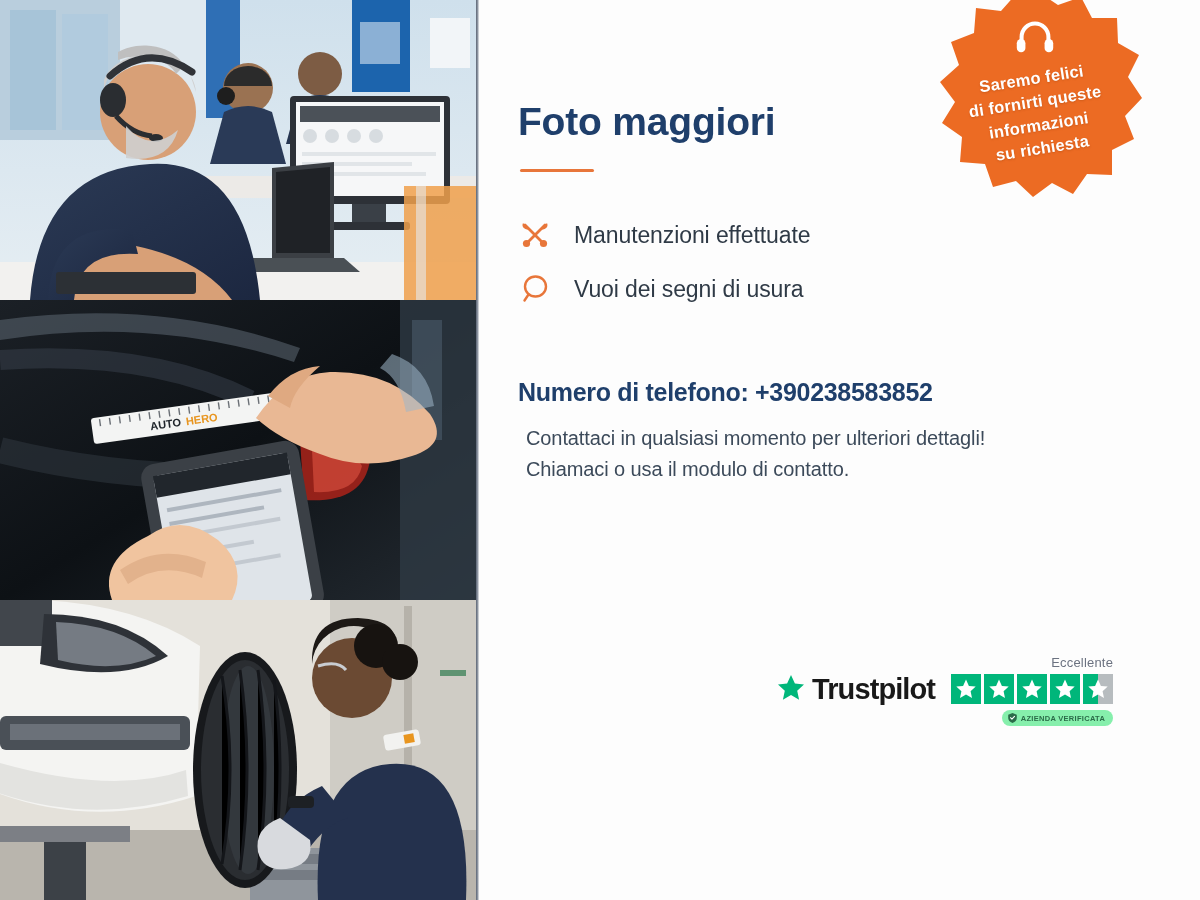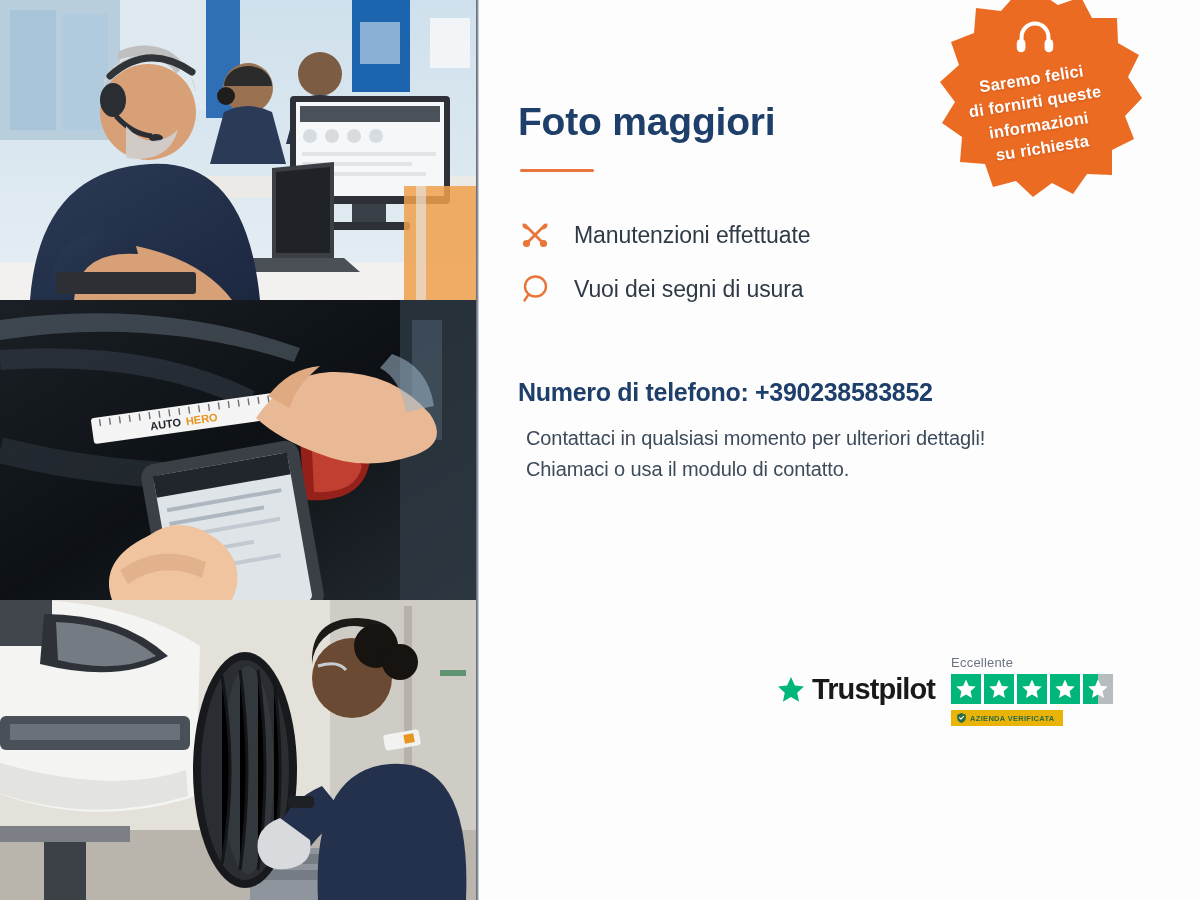--- a/index.html
+++ b/index.html
@@ -56,31 +56,31 @@
   .contact-text {
     margin-top: 16px; color: #3c4a5a; font-size: 20px; line-height: 1.55; letter-spacing: -0.1px;
   }
   .contact-text span { display:block;margin-left:8px; }
 
   
   .trustpilot {
     position: absolute; left: 298px; top: 655px;
     display: flex; align-items: flex-start; gap: 16px;
   }
-  .tp-logo { display: flex; align-items: center; gap: 6px; margin-top: 18px; }
+  .tp-logo { display: flex; align-items: flex-start; gap: 6px; margin-top: 18px; }
   .tp-word { font-size: 29px; font-weight: 700; color: #191919; letter-spacing: -0.9px; }
-  .tp-rating { display: flex; flex-direction: column; align-items: flex-start; }
+  .tp-rating { display: flex; flex-direction: column; align-items: flex-end; }
   .tp-excellent { font-size: 13px; color: #6b7280; letter-spacing: 0.2px; margin-bottom: 4px; }
   .tp-stars { display: flex; gap: 3px; }
   .tp-star { width: 30px; height: 30px; position: relative; }
   .tp-star svg { display:block; }
   .tp-verified {
     margin-top: 6px;
-    background: #eab308;
-    border-radius: 0;
+    background: #86efac;
+    border-radius: 8px;
     padding: 3px 8px 3px 6px;
     display: flex; align-items: center; gap: 4px;
   }
   .tp-verified-label { font-size: 7.5px; font-weight: 700; color: #2a6b48; letter-spacing: 0.3px; }
 </style>
 </head>
 <body>
 
 <div class="page">
 

